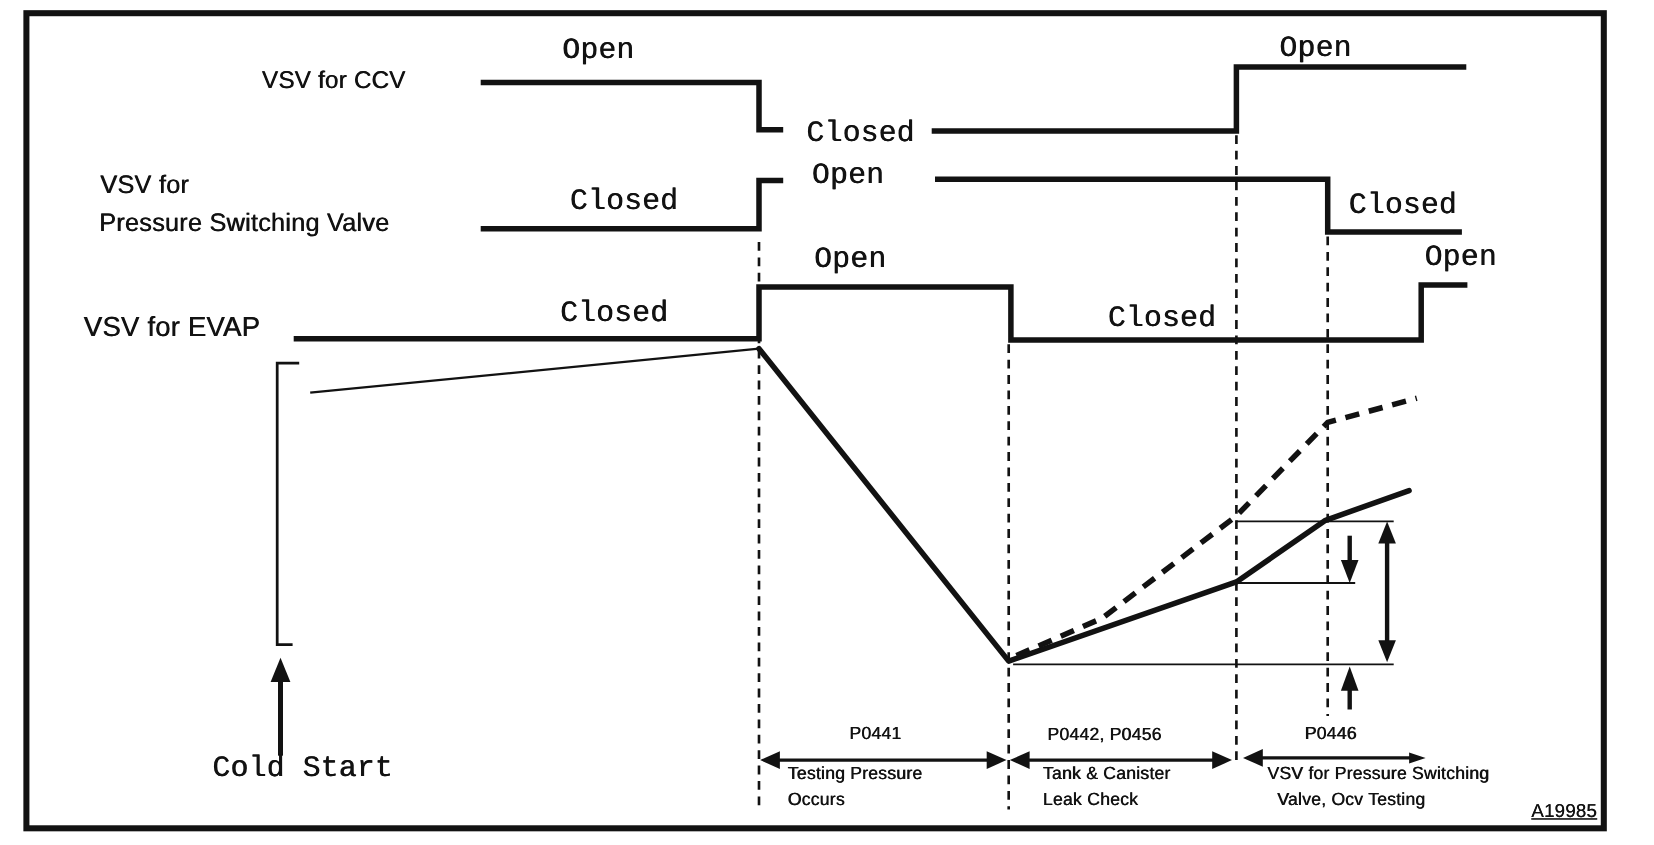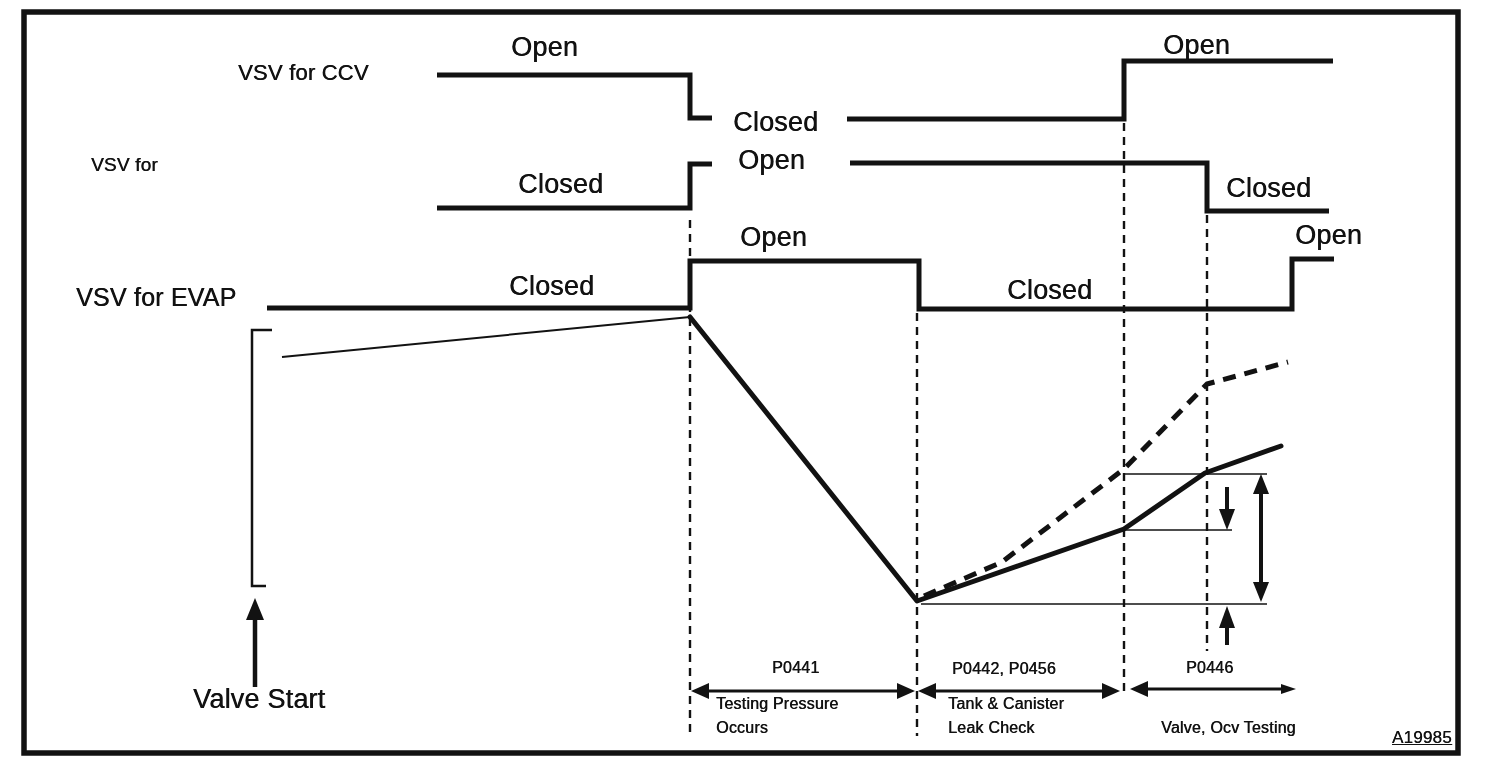--- a/index.html
+++ b/index.html
@@ -5,24 +5,24 @@
   html,body{margin:0;padding:0;background:#ffffff;}
   .stage{
     position:relative;width:1504px;height:768px;background:#ffffff;
     font-family:"Liberation Sans",sans-serif;color:#121212;overflow:hidden;
   }
   .lines{position:absolute;left:0;top:0;}
   .lbl{
     position:absolute;white-space:nowrap;color:#121212;line-height:1.05;
     text-shadow:0.5px 0 0 #121212;letter-spacing:0.2px;
   }
-  .s27{font-size:27px;}
+  .s27{font-size:27px;font-family:Liberation Mono, monospace;}
   .s26{font-size:22px;}
   .s25{font-size:25px;}
-  .s21{font-size:19px;}
+  .s21{font-size:23px;}
   .s22{font-size:16px;}
   .s17{font-size:17px;text-shadow:0.3px 0 0 #121212;text-decoration:underline;}
 </style>
 </head>
 <body>
 
 <div class="stage">
 
   <svg class="lines" width="1504" height="768" viewBox="0 0 1504 768">
     <g stroke="#121212" fill="none">
@@ -94,43 +94,45 @@
       <g>
         <path d="M1146 689 H1282" stroke-width="3"></path>
         <polygon points="1130,689 1148,681 1148,697" fill="#121212" stroke="none"></polygon>
         <polygon points="1296,689 1281,684 1281,694" fill="#121212" stroke="none"></polygon>
       </g>
     </g>
   </svg>
 
   <div class="lbl s26" style="left:238px;top:61px">VSV for CCV</div>
   <div class="lbl s21" style="left:91px;top:155px">VSV for</div>
+  <div class="lbl s21" style="left:90px;top:190px">Pressure Switching Valve</div>
   <div class="lbl s25" style="left:76px;top:284px">VSV for EVAP</div>
 
   <div class="lbl s27" style="left:511px;top:33px">Open</div>
   <div class="lbl s27" style="left:733px;top:108px">Closed</div>
   <div class="lbl s27" style="left:1163px;top:31px">Open</div>
 
   <div class="lbl s27" style="left:518px;top:170px">Closed</div>
   <div class="lbl s27" style="left:738px;top:146px">Open</div>
   <div class="lbl s27" style="left:1226px;top:174px">Closed</div>
 
   <div class="lbl s27" style="left:509px;top:272px">Closed</div>
   <div class="lbl s27" style="left:740px;top:223px">Open</div>
   <div class="lbl s27" style="left:1007px;top:276px">Closed</div>
   <div class="lbl s27" style="left:1295px;top:221px">Open</div>
 
-  <div class="lbl s27" style="left:193px;top:685px">Valve Start</div>
+  <div class="lbl s27" style="left:193px;top:685px">Cold Start</div>
 
   <div class="lbl s22" style="left:772px;top:660px">P0441</div>
   <div class="lbl s22" style="left:716px;top:696px">Testing Pressure</div>
   <div class="lbl s22" style="left:716px;top:720px">Occurs</div>
 
   <div class="lbl s22" style="left:952px;top:661px">P0442, P0456</div>
   <div class="lbl s22" style="left:948px;top:696px">Tank &amp; Canister</div>
   <div class="lbl s22" style="left:948px;top:720px">Leak Check</div>
 
   <div class="lbl s22" style="left:1186px;top:660px">P0446</div>
+  <div class="lbl s22" style="left:1152px;top:696px">VSV for Pressure Switching</div>
   <div class="lbl s22" style="left:1161px;top:720px">Valve, Ocv Testing</div>
 
   <div class="lbl s17" style="left:1392px;top:729px">A19985</div>
 
 </div>
 
 </body></html>

